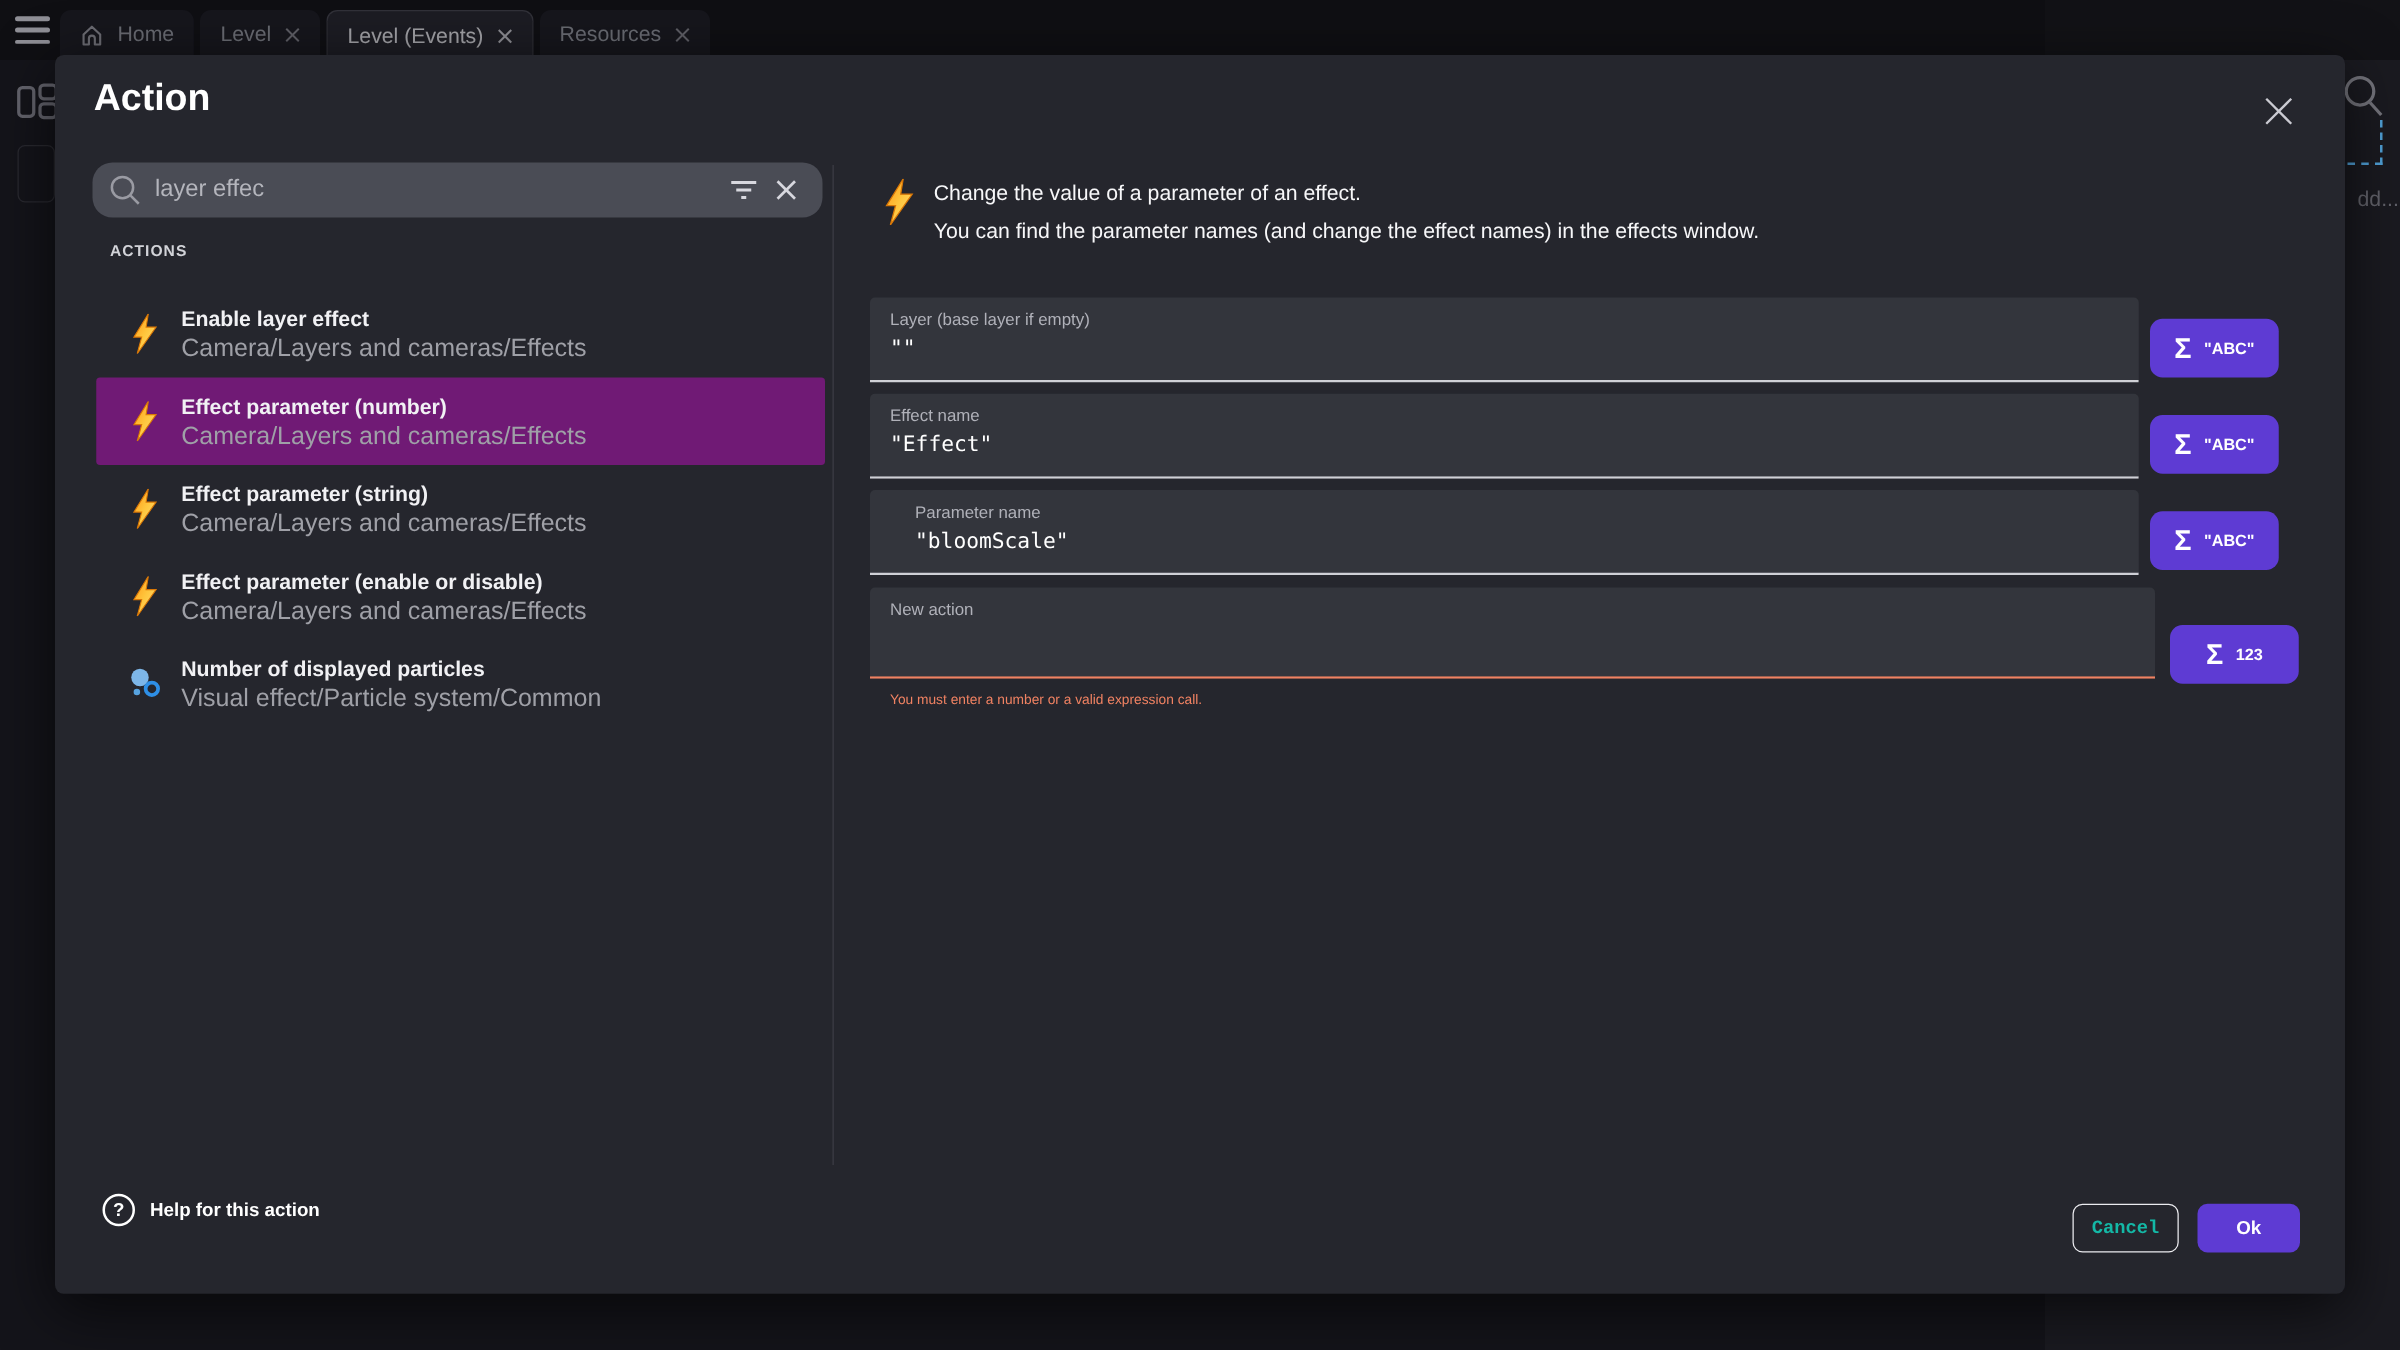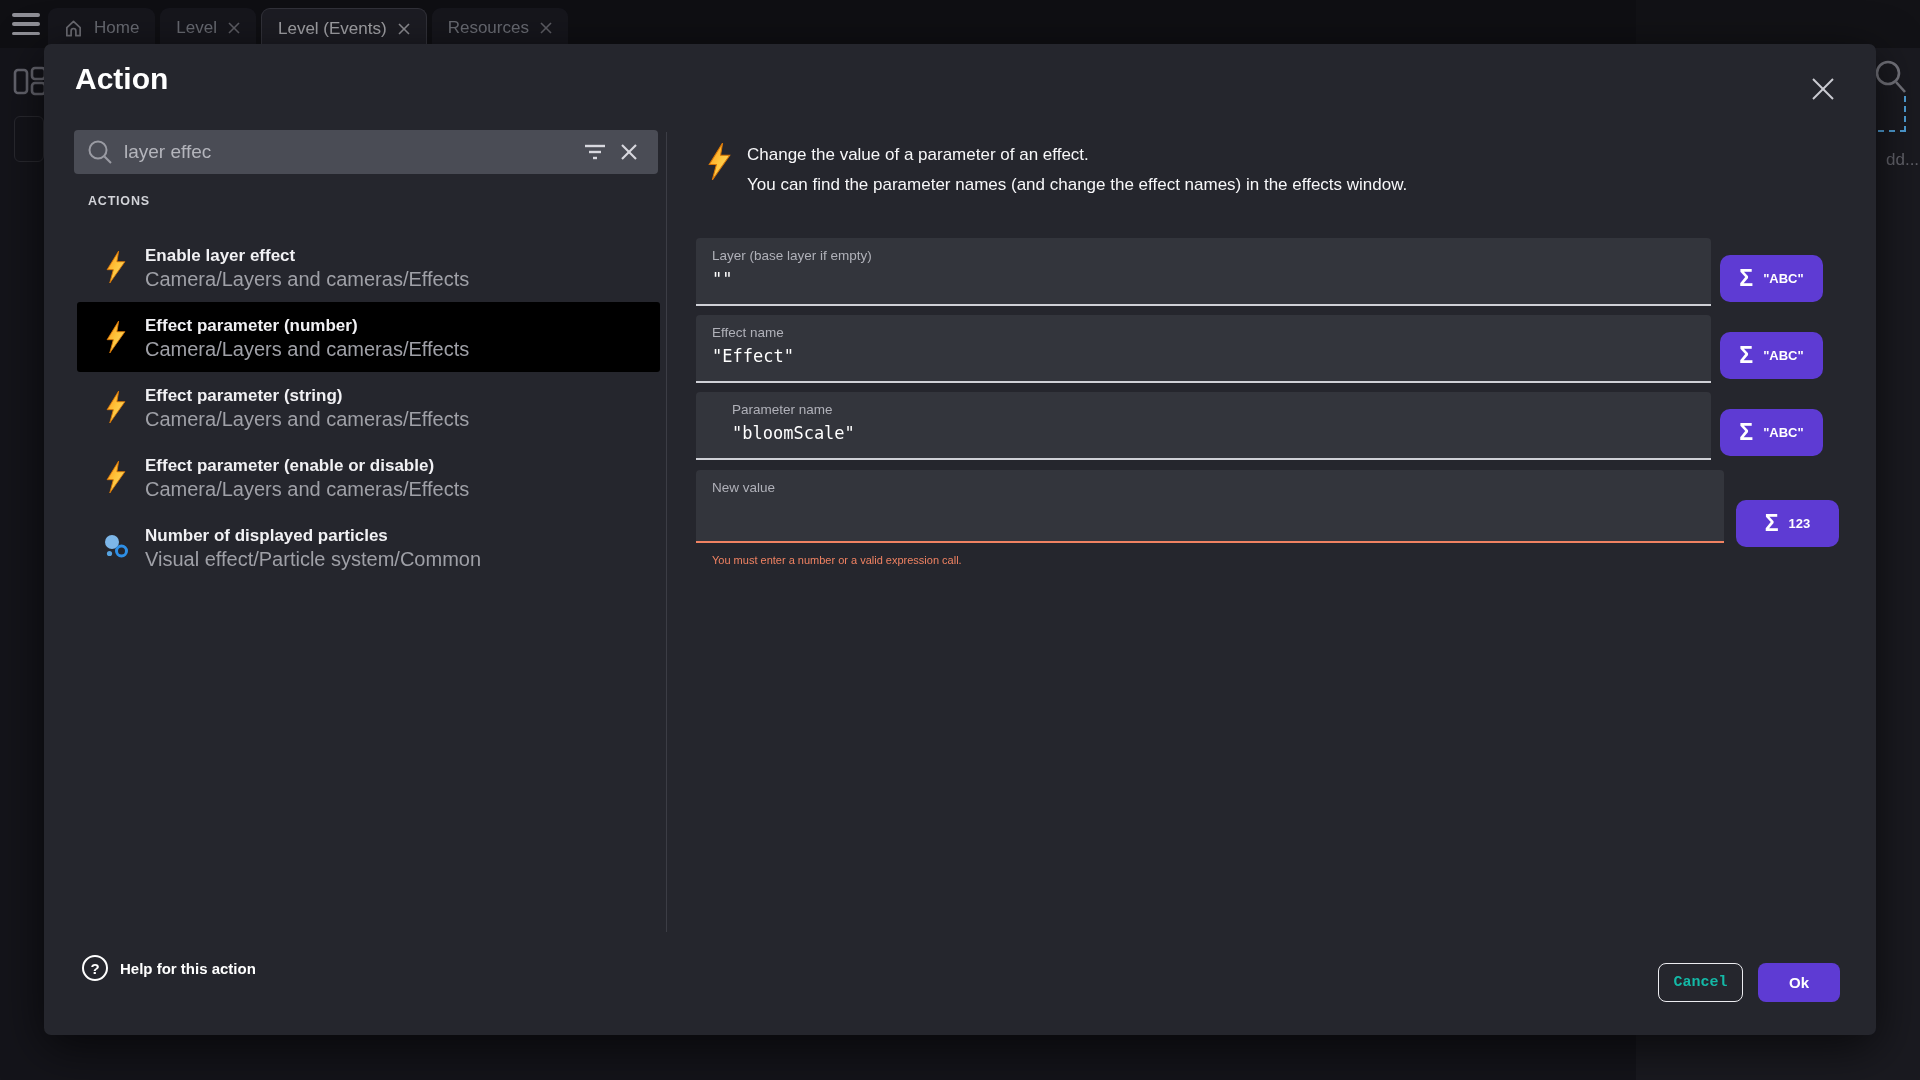--- a/index.html
+++ b/index.html
@@ -32,34 +32,34 @@
   .overlay { position:absolute; inset:0; background:rgba(8,8,14,0.32); }
   .dialog { position:absolute; left:44px; top:44px; width:1832px; height:991px;
             background:#25262d; border-radius:7px; box-shadow:0 12px 48px rgba(0,0,0,0.65); }
 
   .dlg-title { position:absolute; left:31px; top:18px; font-size:30px; font-weight:bold; color:#ffffff; }
   .dlg-close { position:absolute; left:1762px; top:28px; width:34px; height:34px;
                display:flex; align-items:center; justify-content:center; cursor:pointer; background:none; border:none; }
 
   
   .search-box { position:absolute; left:30px; top:86px; width:584px; height:44px;
-                background:#4a4c55; border-radius:4px; display:flex; align-items:center; padding:0 12px; }
+                background:#4a4c55; border-radius:16px; display:flex; align-items:center; padding:0 12px; }
   .search-box input { flex:1; background:transparent; border:none; outline:none;
                       color:#b4b5bc; font-size:19px; margin-left:10px; font-family:"Liberation Sans",sans-serif; }
   .icon-btn { background:none; border:none; display:flex; align-items:center; justify-content:center;
               width:34px; height:34px; cursor:pointer; }
 
   
   .divider { position:absolute; left:622px; top:88px; width:1px; height:800px; background:#3c3d45; }
   .section-label { position:absolute; left:44px; top:150px; font-size:12.5px; font-weight:bold;
                    letter-spacing:0.8px; color:#d2d3d8; }
   .list { position:absolute; left:33px; top:188px; width:583px; }
   .list-item { height:70px; display:flex; align-items:center; gap:16px; padding:0 10px 0 26px;
                border-radius:3px; cursor:pointer; }
-  .list-item.selected { background:#000000; }
+  .list-item.selected { background:#701a75; }
   .item-ico { width:26px; display:flex; justify-content:center; }
   .item-title { font-size:17px; font-weight:bold; color:#f1f1f4; line-height:24px; }
   .item-path { font-size:20px; color:#9fa0a7; line-height:22px; }
 
   
   .desc-ico { position:absolute; left:663px; top:99px; }
   .desc-text { position:absolute; left:703px; top:96px; font-size:17px; font-weight:500;
                color:#f7f7f9; line-height:30px; }
   .field { position:absolute; left:652px; width:1015px; height:68px; background:#33353c;
            border-radius:4px 4px 0 0; border-bottom:2px solid #cfd0d6; padding:10px 16px 0 16px; cursor:text; }
@@ -300,21 +300,21 @@
     <div class="field f3">
       <span class="f-label">Parameter name</span>
       <span class="f-value">"bloomScale"</span>
     </div>
     <button class="expr-btn b3">
       <span class="sigma">Σ</span>
       <span class="b-label">"ABC"</span>
     </button>
 
     <div class="field f4">
-      <span class="f-label">New value</span>
+      <span class="f-label">New action</span>
       <span class="f-value"></span>
     </div>
     <button class="expr-btn b4">
       <span class="sigma">Σ</span>
       <span class="b-label">123</span>
     </button>
 
     <div class="field-error">You must enter a number or a valid expression call.</div>
 
     <div class="help-link">

